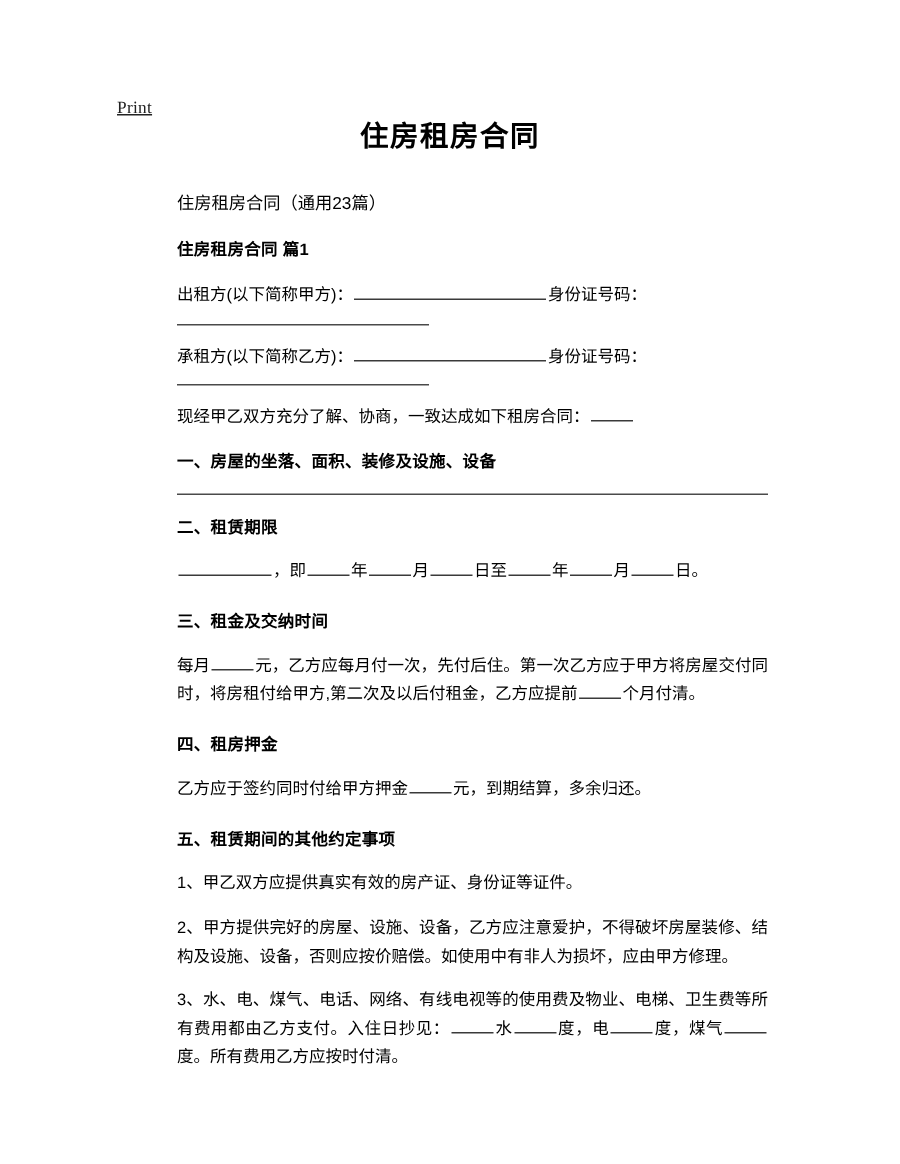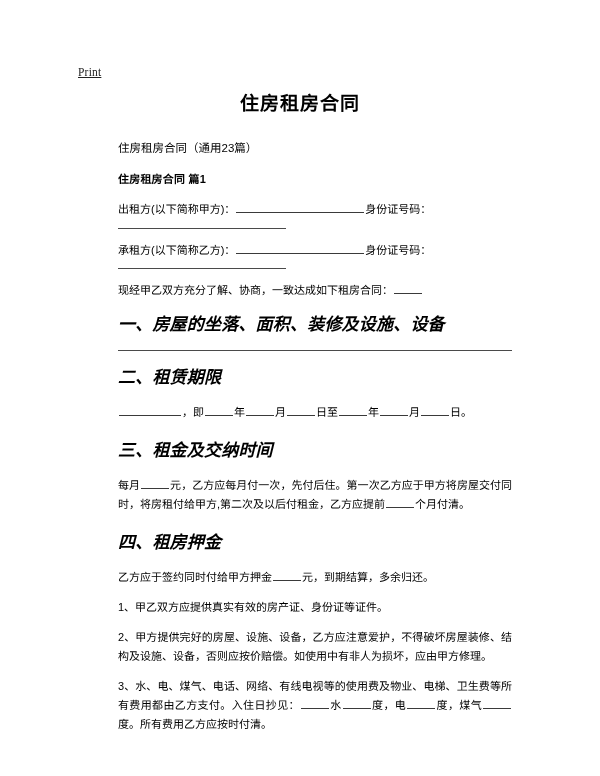--- a/index.html
+++ b/index.html
@@ -27,21 +27,21 @@
     left: 78px;
     top: 66px;
     font-family: "Liberation Serif", "DejaVu Serif", serif;
     font-size: 11.5px;
     color: #222222;
     letter-spacing: 0.2px;
   }
   .doc-body {
     position: absolute;
     left: 0;
-    top: 92px;
+    top: 80px;
     width: 600px;
   }
   .doc-title {
     text-align: center;
     font-size: 19px;
     font-weight: 700;
     letter-spacing: 1px;
     color: #000000;
     margin: 0 0 22px 0;
     line-height: 1.3;
@@ -68,27 +68,26 @@
     line-height: 1.72;
     margin: 0 0 11px 0;
     color: #000;
     text-align: justify;
     word-break: break-all;
   }
   .para-tight {
     margin-bottom: 9px;
   }
   .heading {
-    font-size: 17px;
+    font-size: 11px;
     font-weight: 700;
     line-height: 1.65;
     margin: 0 0 11px 0;
     color: #000;
     letter-spacing: 0.2px;
-    font-style: italic;
   }
   .heading-sp {
     margin-top: 15px;
   }
   .blank {
     display: inline-block;
     border-bottom: 1px solid #3a3a3a;
     vertical-align: baseline;
     height: 0.95em;
     margin: 0 1px;
@@ -153,20 +152,21 @@
       <p class="heading heading-sp">三、租金及交纳时间</p>
       <p class="para">
         <span>每月</span><span class="blank b-sm"></span><span>元</span><span>，乙方应每月付一次，先付后住。第一次乙方应于甲方将房屋交付同时，将房租付给甲方,第二次及以后付租金，乙方应提前</span><span class="blank b-sm"></span><span>个月付清。</span>
       </p>
 
       <p class="heading heading-sp">四、租房押金</p>
       <p class="para">
         <span>乙方应于签约同时付给甲方押金</span><span class="blank b-sm"></span><span>元，到期结算，多余归还。</span>
       </p>
 
+      <p class="heading heading-sp">五、租赁期间的其他约定事项</p>
 
       <p class="para">1、甲乙双方应提供真实有效的房产证、身份证等证件。</p>
 
       <p class="para">2、甲方提供完好的房屋、设施、设备，乙方应注意爱护，不得破坏房屋装修、结构及设施、设备，否则应按价赔偿。如使用中有非人为损坏，应由甲方修理。</p>
 
       <p class="para">
         <span>3、水、电、煤气、电话、网络、有线电视等的使用费及物业、电梯、卫生费等所有费用都由乙方支付。入住日抄见：</span><span class="blank b-sm"></span><span>水</span><span class="blank b-sm"></span><span>度</span>，<span>电</span><span class="blank b-sm"></span><span>度</span>，<span>煤气</span><span class="blank b-sm"></span><span>度。所有费用乙方应按时付清。</span>
       </p>
 
     </div>

